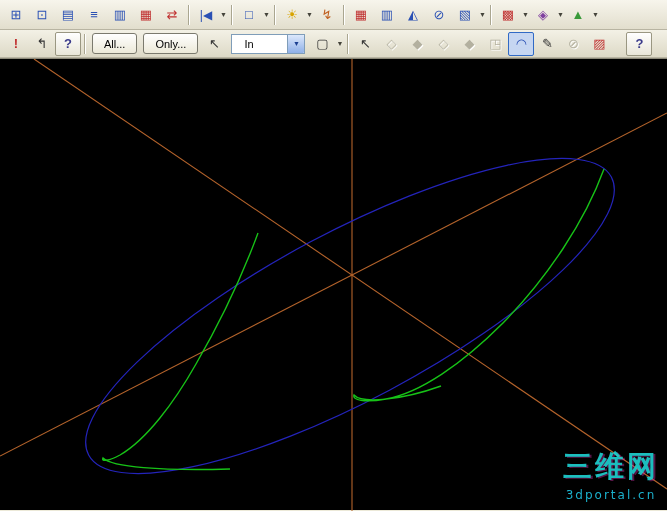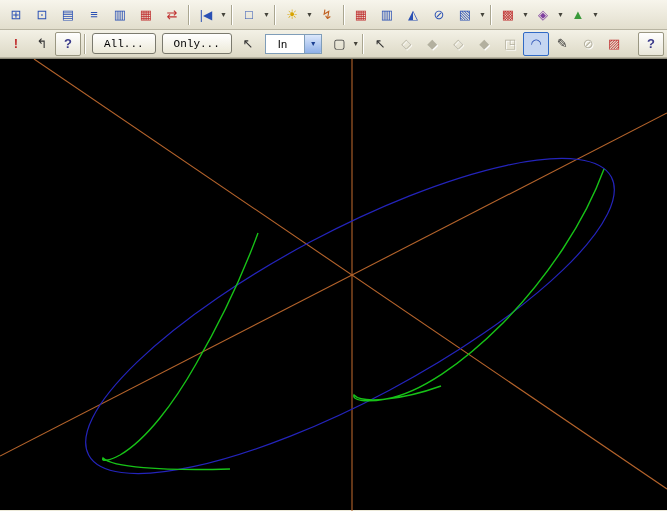--- a/index.html
+++ b/index.html
@@ -38,21 +38,21 @@
     background:#c6d6f1;border:1px solid #316ac5;border-radius:2px;
   }
   .bordered{
     border:1px solid #9a9782;border-radius:2px;
     background:linear-gradient(#ffffff,#e9e6d8);
     font-weight:bold;color:#3a3a8a;
   }
   
   .xp-button{
     height:21px;padding:0 11px;margin:4px 3px;
-    font-family:Liberation Mono, monospace;font-size:11px;color:#000;
+    font-family:Liberation Sans, sans-serif;font-size:11px;color:#000;
     background:linear-gradient(#ffffff,#ece9d8);
     border:1px solid #7b7a6e;border-radius:3px;
     display:flex;align-items:center;cursor:default;
   }
   
   .combo{
     width:74px;height:20px;margin:0 4px;
     background:#ffffff;border:1px solid #7f9db9;
     display:flex;align-items:center;box-sizing:border-box;
   }
@@ -163,13 +163,17 @@
     <line x1="34" y1="0" x2="667" y2="430" stroke-width="1.1" stroke="#b4632b"></line>
     <line x1="0" y1="397" x2="667" y2="54" stroke-width="1.1" stroke="#b4632b"></line>
 
     <ellipse cx="350" cy="257" rx="296" ry="84" fill="none" stroke-width="1.2" transform="rotate(-28 350 257)" stroke="#2424bb"></ellipse>
 
     <path d="M 604 110 C 585 162, 548 218, 503 264 C 462 305, 420 334, 386 340 C 364 344, 352 341, 354 336 C 362 345, 402 341, 441 327" fill="none" stroke-width="1.4" stroke="#17c217"></path>
 
     <path d="M 258 174 C 244 212, 222 260, 196 305 C 174 344, 146 381, 120 396 C 109 402, 101 403, 103 399 C 112 408, 160 412, 230 410" fill="none" stroke-width="1.4" stroke="#17c217"></path>
   </svg>
 
+  <div class="watermark">
+    <div class="wm-title">三维网</div>
+    <div class="wm-sub">3dportal.cn</div>
+  </div>
 </div>
 
 </body></html>

